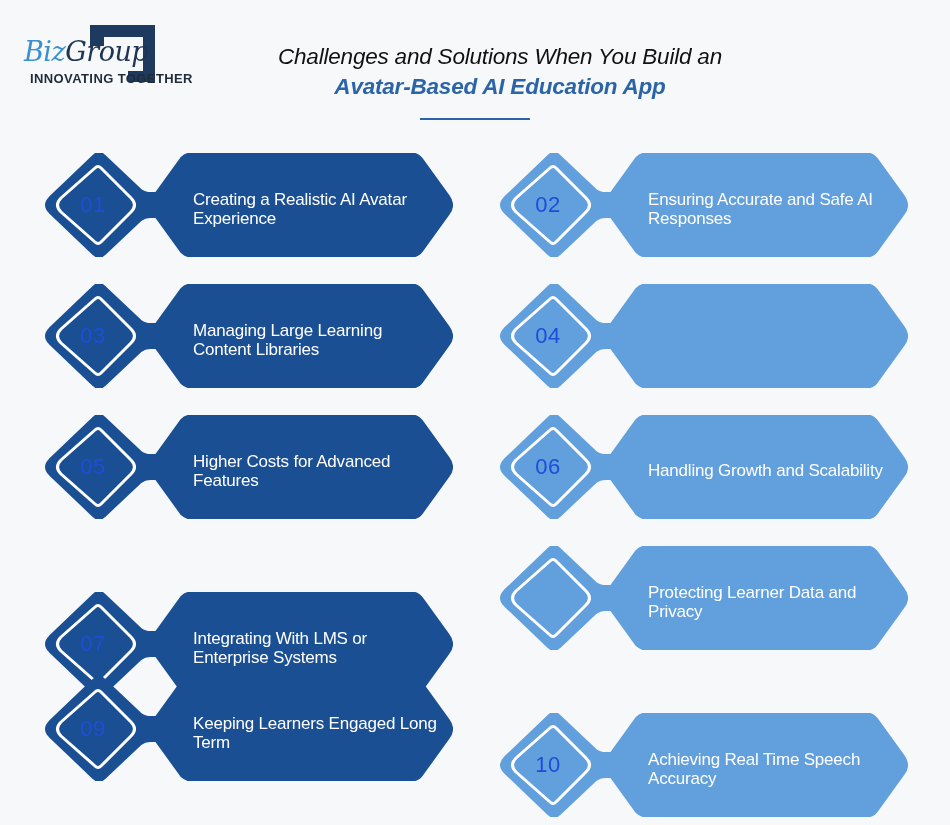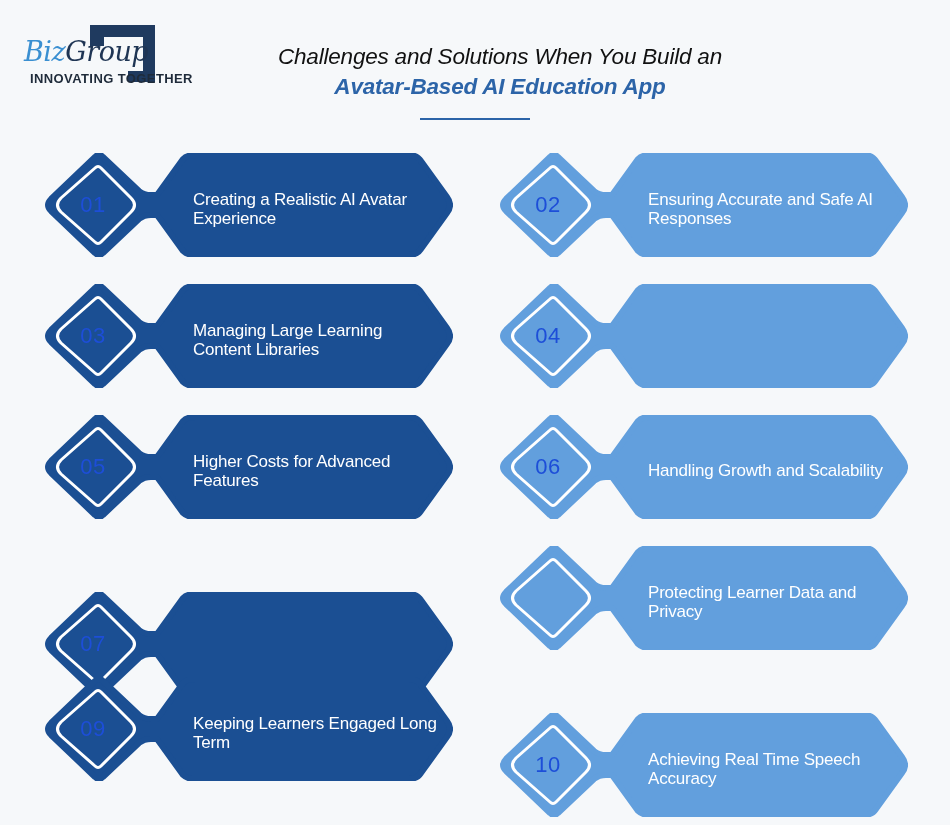--- a/index.html
+++ b/index.html
@@ -115,20 +115,23 @@
       <div class="label">
         <span>Handling Growth and Scalability</span>
       </div>
     </div>
     <div class="card" style="left: 43px; top: 546px; margin-top: 46px;">
       <svg class="shape" width="410" height="104" viewBox="0 0 410 104">
         <path d="M52 4 Q56 0 60 4 L96 38 Q101 42 108 42 L114 42 L140 6 Q144 2 152 2 L366 2 Q374 2 378 8 L404 44 Q410 52 404 60 L378 96 Q374 102 366 102 L152 102 Q144 102 140 98 L114 62 L108 62 Q101 62 96 66 L60 100 Q56 104 52 100 L8 58 Q2 52 8 46 Z" fill="#1b4f93" stroke="#1b4f93" stroke-width="6" stroke-linejoin="round"></path>
         <path d="M52 15 Q55 12 58 15 L88 45 Q95 52 88 59 L58 89 Q55 92 52 89 L18 59 Q11 52 18 45 Z" fill="none" stroke="#ffffff" stroke-width="3" stroke-linejoin="round"></path>
       </svg>
       <div class="num">07</div>
+      <div class="label">
+        <span>Integrating With LMS or Enterprise Systems</span>
+      </div>
     </div>
     <div class="card" style="left: 498px; top: 546px;">
       <svg class="shape" width="410" height="104" viewBox="0 0 410 104">
         <path d="M52 4 Q56 0 60 4 L96 38 Q101 42 108 42 L114 42 L140 6 Q144 2 152 2 L366 2 Q374 2 378 8 L404 44 Q410 52 404 60 L378 96 Q374 102 366 102 L152 102 Q144 102 140 98 L114 62 L108 62 Q101 62 96 66 L60 100 Q56 104 52 100 L8 58 Q2 52 8 46 Z" fill="#629fdd" stroke="#629fdd" stroke-width="6" stroke-linejoin="round"></path>
         <path d="M52 15 Q55 12 58 15 L88 45 Q95 52 88 59 L58 89 Q55 92 52 89 L18 59 Q11 52 18 45 Z" fill="none" stroke="#ffffff" stroke-width="3" stroke-linejoin="round"></path>
       </svg>
       <div class="label">
         <span>Protecting Learner Data and Privacy</span>
       </div>
     </div>

